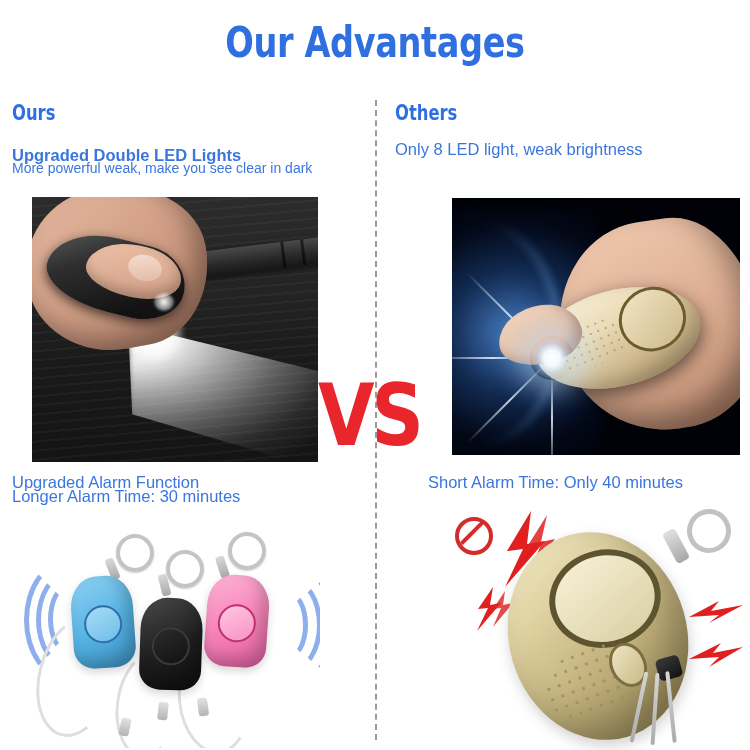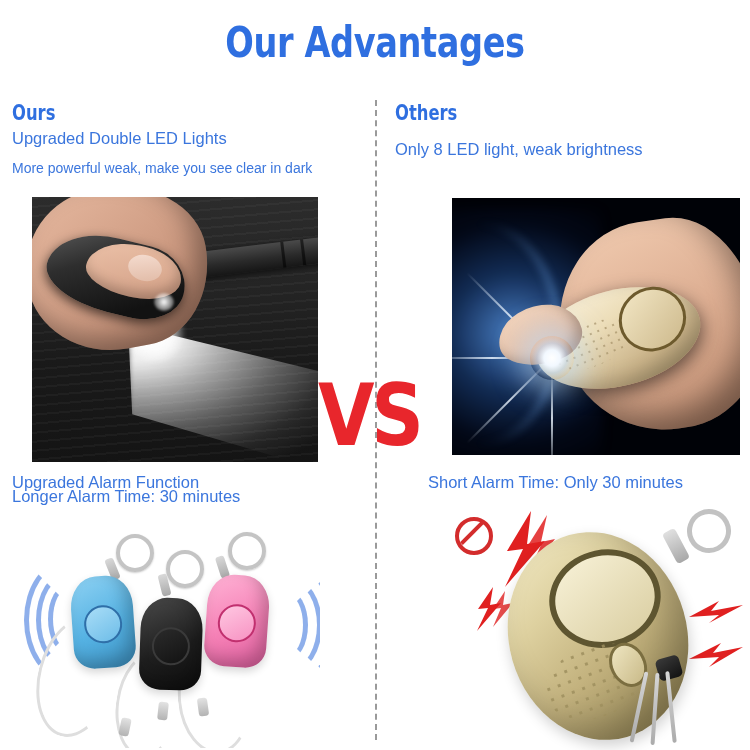--- a/index.html
+++ b/index.html
@@ -59,21 +59,21 @@
   .copy {
     position: absolute;
     color: #3b76dd;
     font-family: "Liberation Sans", sans-serif;
     white-space: nowrap;
     line-height: 1.18;
   }
   .copy.lg { font-size: 16.5px; }
   .copy.sm { font-size: 14px; }
 
-  .ours-line1   { left: 12px;  top: 129px; }
+  .ours-line1   { left: 12px;  top: 146px; font-weight: bold; }
   .ours-line2   { left: 12px;  top: 160px; }
   .others-line1 { left: 395px; top: 140px; }
 
   .ours-alarm1   { left: 12px;  top: 473px; }
   .ours-alarm2   { left: 12px;  top: 487px; }
   .others-alarm1 { left: 428px; top: 473px; }
 
   
   .divider {
     position: absolute;
@@ -579,21 +579,21 @@
     <div class="rhand"></div>
     <div class="rdevice">
       <div class="rdevice-mesh"></div>
       <div class="rdevice-ring"></div>
       <div class="rdevice-led"></div>
     </div>
     <div class="rfinger"></div>
     <div class="rflare"></div>
   </div>
 
-  <div class="copy lg others-alarm1">Short Alarm Time: Only 30 minutes</div>
+  <div class="copy lg others-alarm1">Short Alarm Time: Only 40 minutes</div>
 
   <div class="product-shot shot-right">
     <div class="no-sign"></div>
 
     <div class="bolt" style="left:54px; top:6px;">
       <svg width="60" height="76" viewBox="0 0 60 76">
         <path d="M34 0 L10 40 L26 38 L8 76 L48 30 L30 33 Z" fill="#e02020"></path>
         <path d="M50 4 L30 36 L44 34 L30 66 L58 28 L44 31 Z" fill="#e02020" opacity="0.85"></path>
       </svg>
     </div>

